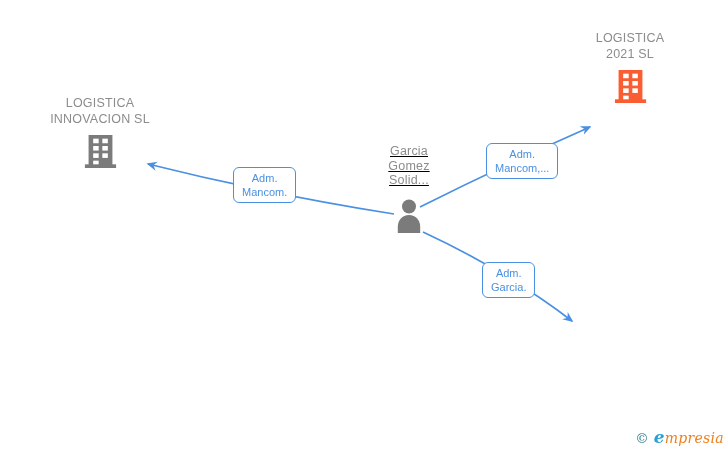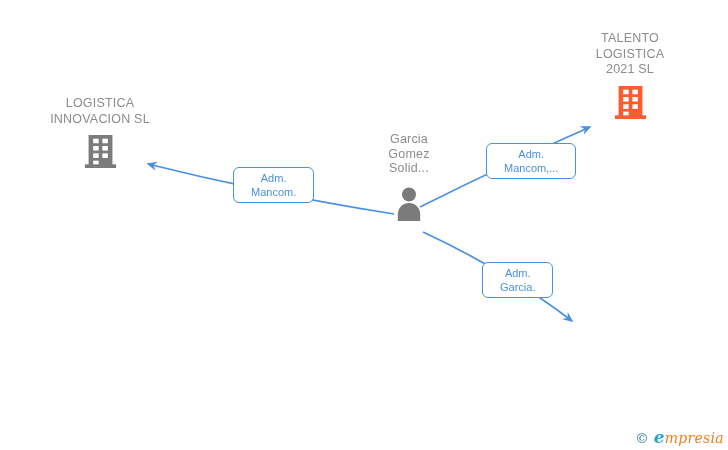--- a/index.html
+++ b/index.html
@@ -25,21 +25,21 @@
     letter-spacing:.2px;
   }
   .person-label{line-height:14.5px;}
   .node-icon{display:block;margin:6px auto 0 auto;}
   .node-icon.after{margin:0 auto 4px auto;}
   .icon-gray{fill:var(--node-gray,#7b7b7b);}
   .icon-orange{fill:var(--highlight-orange,#f95d31);}
   .edge-label{
     position:absolute;background:#fff;border:1.5px solid var(--edge-blue,#4a90e2);
     border-radius:6px;color:var(--edge-blue,#4a90e2);font-size:11px;line-height:14px;
-    text-align:center;padding:3px 17px;cursor:pointer;white-space:nowrap;
+    text-align:center;padding:3px 8px;cursor:pointer;white-space:nowrap;
   }
   .footer-logo{
     position:absolute;right:4px;bottom:3px;font-family:"DejaVu Serif",serif;
     font-style:italic;font-size:14px;user-select:none;cursor:pointer;
   }
   .footer-logo .copy{color:var(--logo-teal,#2e7f8f);font-style:normal;font-size:13.5px;margin-right:5px;}
   .footer-logo .brand-e{color:var(--logo-blue,#2aa0d5);font-size:17px;font-weight:bold;}
   .footer-logo .brand-rest{color:var(--logo-orange,#ef7f1a);letter-spacing:.3px;}
 </style>
 </head>
@@ -75,42 +75,41 @@
           <rect x="20" y="13" width="6" height="5"></rect>
         <rect x="10" y="21" width="6" height="5"></rect>
           <rect x="20" y="21" width="6" height="5"></rect>
         <rect x="10" y="29" width="6" height="4"></rect>
       </g>
     </svg>
   </div>
 
   <div class="node" style="left:578px;top:31px;width:104px;">
     <div class="node-label">
-      <div>TALENTO</div>
       <div>LOGISTICA</div>
       <div>2021  SL</div>
     </div>
     <svg class="node-icon" width="33" height="37" viewBox="0 0 36 38">
       <g class="icon-orange">
         <rect x="5" y="1" width="26" height="33"></rect>
         <rect x="1" y="33" width="34" height="4"></rect>
       </g>
       <g fill="#ffffff">
         <rect x="10" y="5" width="6" height="5"></rect>
           <rect x="20" y="5" width="6" height="5"></rect>
         <rect x="10" y="13" width="6" height="5"></rect>
           <rect x="20" y="13" width="6" height="5"></rect>
         <rect x="10" y="21" width="6" height="5"></rect>
           <rect x="20" y="21" width="6" height="5"></rect>
         <rect x="10" y="29" width="6" height="4"></rect>
       </g>
     </svg>
   </div>
 
-  <div class="node" style="left:359px;top:132px;width:100px;">
+  <div class="node" style="left:359px;top:144px;width:100px;text-decoration:underline;">
     <div class="node-label person-label">
       <div>Garcia</div>
       <div>Gomez</div>
       <div>Solid...</div>
     </div>
     <svg class="node-icon" style="margin-top:11px;" width="28" height="34" viewBox="0 0 28 34">
       <g class="icon-gray">
         <circle cx="14" cy="7.5" r="7"></circle>
         <path d="M14,16 C7.2,16 2.8,21.2 2.8,27.8 L2.8,34 L25.2,34 L25.2,27.8 C25.2,21.2 20.8,16 14,16 Z"></path>
       </g>

